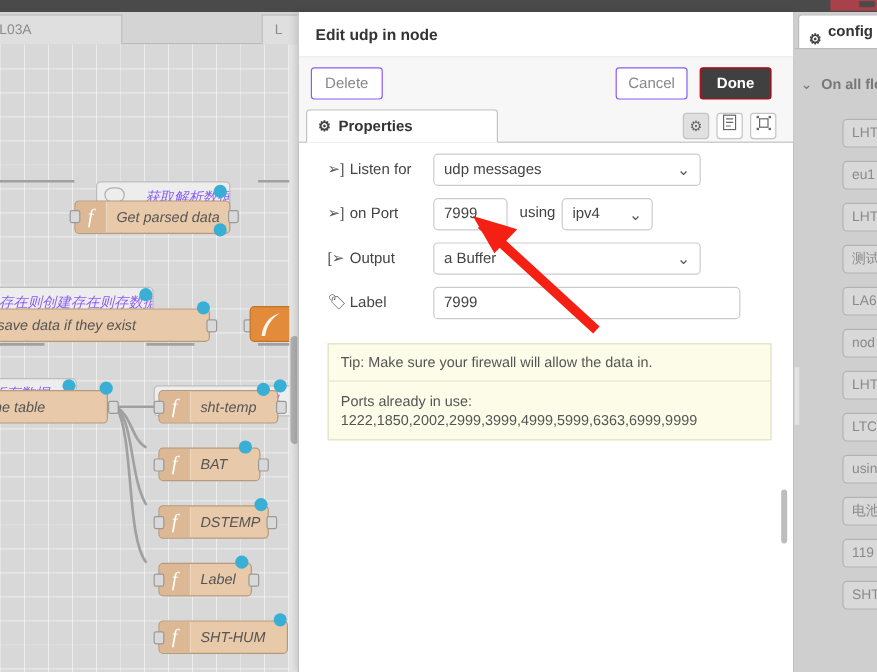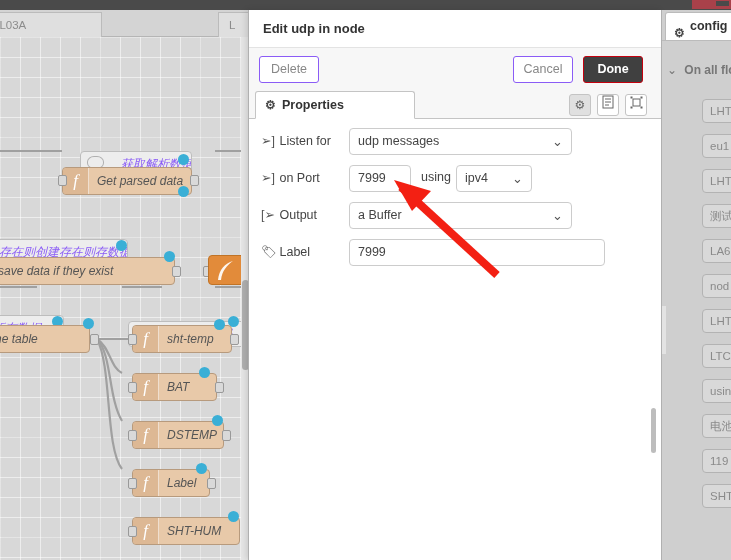--- a/index.html
+++ b/index.html
@@ -189,21 +189,21 @@
     border: 1px solid #c4c4c4; background: #fff;
     border-radius: 3px;
     text-align: center; line-height: 20px; font-size: 12px; color: #666;
   }
   .iconbtn.active { background: #e0e0e0; }
   .ib1 { left: 320px; }
   .ib2 { left: 348px; }
   .ib3 { left: 376px; }
 
   
-  .form { position: absolute; top: 118px; left: 0; width: 100%; }
+  .form { position: absolute; top: 118px; left: 12px; width: 100%; }
   .frow { position: relative; height: 37px; }
   .flabel {
     position: absolute; left: 12px; top: 5px; width: 90px;
     font-size: 12.5px; color: #444;
     text-align: left;
   }
   .flabel .li { display: inline-block; width: 15px; color: #555; }
   .ctl {
     position: absolute; left: 100px;
     border: 1px solid #ccc; border-radius: 4px;
@@ -489,20 +489,27 @@
       <div class="frow">
         <div class="flabel">
           <span class="li">🏷</span>
           <span>Label</span>
         </div>
         <div class="ctl inp-name">
           <span>7999</span>
         </div>
       </div>
 
+      <div class="notice">
+        <div class="n1">Tip: Make sure your firewall will allow the data in.</div>
+        <div class="n2">
+          <div>Ports already in use:</div>
+          <div>1222,1850,2002,2999,3999,4999,5999,6363,6999,9999</div>
+        </div>
+      </div>
     </div>
 
     <svg class="arrow" width="414" height="200">
       <g>
         <path d="M152,59 L248,147" stroke="#f32013" stroke-width="8" stroke-linecap="butt"></path>
         <path d="M145,52 L182,63 L163,83 Z" fill="#f32013"></path>
       </g>
     </svg>
 
     <div class="dlg-scroll"></div>

